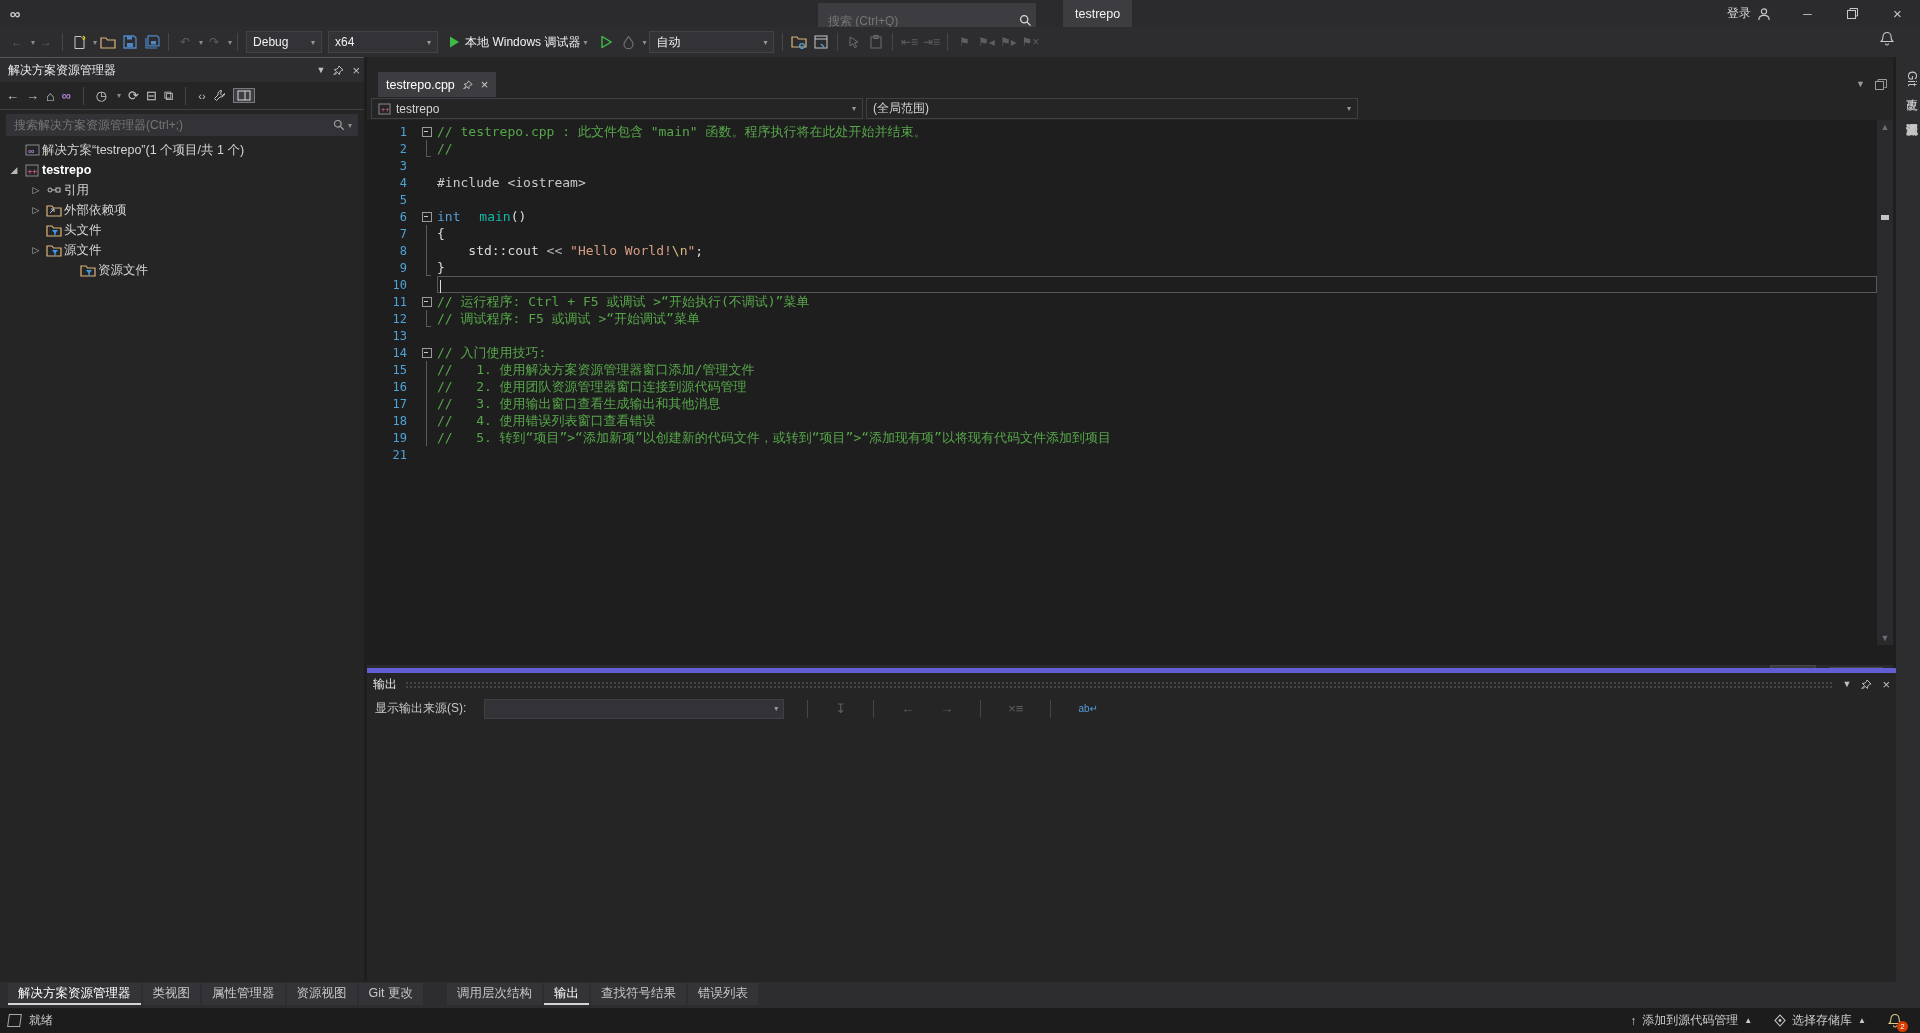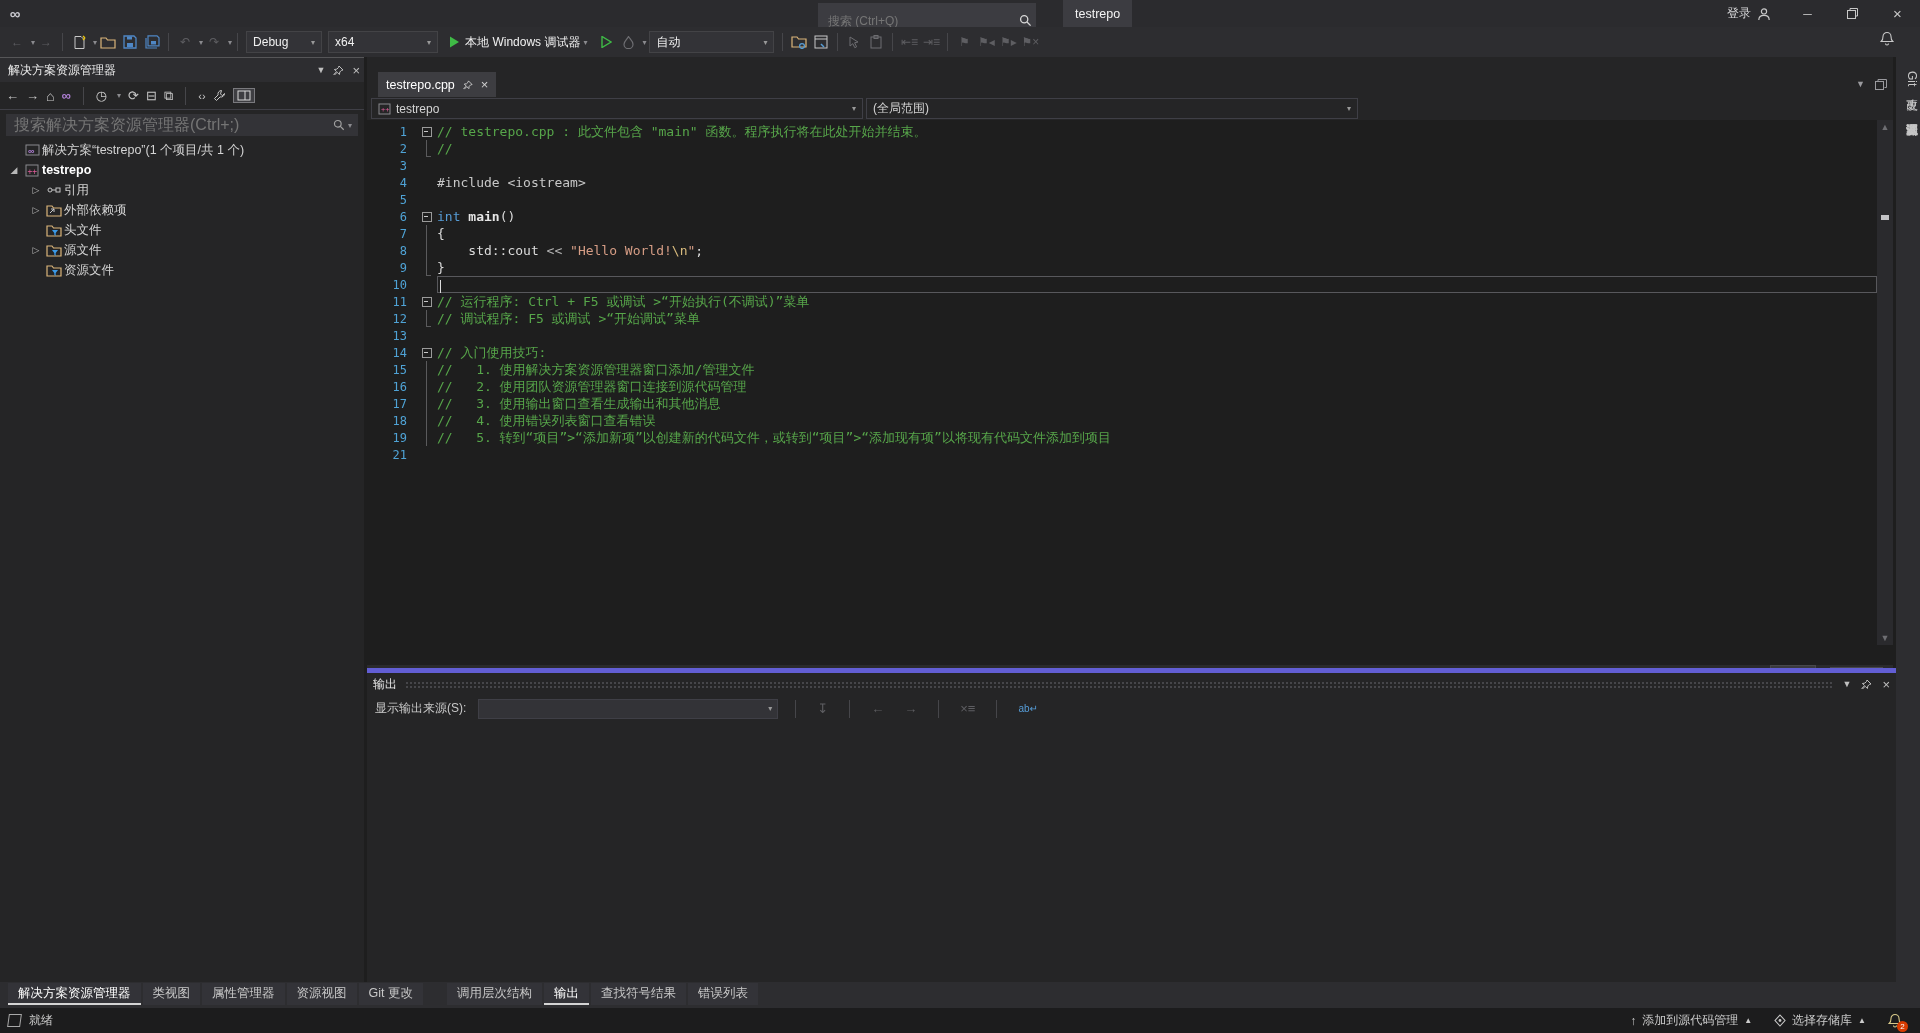--- a/index.html
+++ b/index.html
@@ -37,21 +37,21 @@
   .bell-tb{position:absolute;right:26px;top:31px;}
 
   
   #solution-explorer{left:0;top:57px;width:364px;height:925px;background:#252526;border-top:1px solid #565658;box-sizing:border-box;}
   .se-head{height:24px;display:flex;align-items:center;padding:0 4px 0 8px;background:#2d2d30;color:#eaeaea;}
   .se-head .hicons{margin-left:auto;display:flex;align-items:center;gap:8px;color:#c0c0c0;}
   .se-tools{height:27px;display:flex;align-items:center;padding:0 6px;gap:7px;border-bottom:1px solid #3f3f46;}
   .se-tools .ic{color:#c8c8c8;font-size:13px;display:flex;align-items:center;}
   .se-tools .active-ic{border:1px solid #7a7a7e;background:#3e3e42;padding:1px 3px;}
   .se-search{margin:4px 6px;height:22px;background:#333337;display:flex;align-items:center;padding:0 6px;}
-  .se-search input{flex:1;background:transparent;border:none;outline:none;color:#e5e5e5;font-size:16px;font-family:"Liberation Sans",sans-serif;}
+  .se-search input{flex:1;background:transparent;border:none;outline:none;color:#e5e5e5;font-size:12px;font-family:"Liberation Sans",sans-serif;}
   .tree{margin-top:4px;}
   .trow{height:20px;display:flex;align-items:center;color:#d4d4d4;font-size:12.5px;cursor:default;}
   .texp{width:16px;text-align:center;color:#b8b8b8;font-size:9px;flex:none;}
   .ticon{width:20px;display:flex;justify-content:center;flex:none;}
   .tbold{font-weight:bold;color:#ffffff;}
 
   
   #editor-group{left:367px;top:57px;width:1526px;height:611px;background:#1e1e1e;}
   .tabstrip{position:absolute;left:0;top:0;width:100%;height:40px;background:#252526;}
   .doc-tab{position:absolute;left:11px;bottom:0;height:25px;background:#3d3d41;color:#ffffff;
@@ -66,21 +66,21 @@
              font-family:"DejaVu Sans Mono","Liberation Mono",monospace;font-size:13px;padding-top:3px;box-sizing:border-box;}
   .cl{height:17px;display:flex;align-items:center;position:relative;}
   .ln{width:40px;text-align:right;padding-right:12px;color:#4fa3d6;font-size:12px;flex:none;}
   .fold{width:18px;height:17px;flex:none;position:relative;}
   .fold.box::before{content:"";position:absolute;left:3px;top:4px;width:8px;height:8px;border:1px solid #9a9a9a;}
   .fold.box::after{content:"";position:absolute;left:5px;top:8px;width:4px;height:1px;background:#c8c8c8;}
   .fold.mid::before,.fold.end::before{content:"";position:absolute;left:7px;top:0;height:17px;border-left:1px solid #5a5a5c;}
   .fold.end::after{content:"";position:absolute;left:7px;top:16px;width:5px;height:1px;background:#5a5a5c;}
   .ct{white-space:pre;flex:1;height:17px;line-height:17px;}
   .tk-c{color:#57a64a;}.tk-k{color:#569cd6;}.tk-pl{color:#dcdcdc;}.tk-op{color:#b4b4b4;}
-  .tk-s{color:#d69d85;}.tk-es{color:#d7ba7d;}.tk-fn{color:#e5e5e5;font-weight:bold;}.tk-pp{color:#c8c8c8;}
+  .tk-s{color:#d69d85;}.tk-es{color:#d7ba7d;}.tk-fn{color:#14b8a6;font-weight:normal;margin-left:11px;}.tk-pp{color:#c8c8c8;}
   .caret .ct{border:1px solid #58585c;box-sizing:border-box;}
   .caret-bar{display:inline-block;width:1px;height:13px;background:#dcdcdc;vertical-align:middle;margin-left:2px;}
   .vscroll{position:absolute;right:0;top:63px;width:16px;height:525px;background:#2a2a2d;}
   .vscroll .arr{position:absolute;left:0;width:16px;height:14px;color:#6e6e72;font-size:9px;text-align:center;line-height:14px;}
   .vscroll .mark{position:absolute;left:4px;top:95px;width:8px;height:5px;background:#c3c3c6;}
   .editor-bottom{position:absolute;left:0;top:608px;width:100%;height:23px;background:#2a2a2c;
                  display:flex;align-items:center;font-size:12px;color:#c8c8c8;}
   .zoombox{width:62px;height:23px;display:flex;align-items:center;padding:0 6px;box-sizing:border-box;}
   .healtth{display:flex;align-items:center;gap:6px;margin-left:14px;}
   .okdot{width:13px;height:13px;border-radius:50%;background:#3fae4d;color:#fff;font-size:9px;
@@ -90,21 +90,21 @@
   .hs-track{flex:1;height:9px;background:#303034;}
   .einfo{display:flex;align-items:center;gap:14px;margin:0 10px 0 18px;}
   .einfo .boxed{background:#3a3a3e;border:1px solid #47474b;padding:2px 10px;}
 
   
   .splitter{left:367px;top:668px;width:1553px;height:5px;background:#625ed4;}
   #output-panel{left:367px;top:673px;width:1529px;height:309px;background:#252526;}
   .out-head{height:22px;display:flex;align-items:center;padding:0 6px;color:#e8e8e8;}
   .grip{flex:1;height:7px;margin:0 8px;background-image:radial-gradient(#46464a 1px,transparent 1px);background-size:4px 4px;}
   .out-head .hicons{display:flex;align-items:center;gap:10px;color:#c0c0c0;}
-  .out-tools{height:27px;display:flex;align-items:center;padding:0 8px;gap:12px;}
+  .out-tools{height:27px;display:flex;align-items:center;padding:0 8px;gap:18px;}
   .out-combo{width:300px;height:20px;background:#333337;border:1px solid #3f3f46;display:flex;align-items:center;padding:0 5px;box-sizing:border-box;}
   .out-combo .carrow{margin-left:auto;font-size:8px;color:#999;}
   .oic{color:#5e5e62;font-size:13px;padding:0 4px;}
   .wrapic{color:#569cd6;font-size:10px;padding:0 4px;display:flex;align-items:center;}
 
   
   .panel-tabs{left:0;top:982px;width:1920px;height:26px;background:#2d2d30;display:flex;align-items:flex-start;}
   .ptab{margin-top:1px;height:22px;display:flex;align-items:center;padding:0 10px;background:#333338;
         color:#c8c8c8;margin-right:2px;font-size:12.5px;border-bottom:2px solid transparent;box-sizing:border-box;}
   .ptab.on{color:#ffffff;border-bottom:2px solid #d4d4d4;}
@@ -374,21 +374,21 @@
         <div class="trow" style="padding-left: 28px;">
           <span class="texp">▷</span>
           <span class="ticon">
             <svg width="16" height="13" viewBox="0 0 16 13">
               <path d="M1 2 h5 l1.5 2 H15 v8 H1 z" fill="none" stroke="#dcb67a" stroke-width="1.2"></path>
               <path d="M6 6 h6 l-2.3 3 v3 l-1.4-1 v-2 z" fill="#3b9ae8"></path>
             </svg>
           </span>
           <span>源文件</span>
         </div>
-        <div class="trow" style="padding-left: 28px;">
+        <div class="trow" style="padding-left: 28px; margin-left: 34px;">
           <span class="texp"></span>
           <span class="ticon">
             <svg width="16" height="13" viewBox="0 0 16 13">
               <path d="M1 2 h5 l1.5 2 H15 v8 H1 z" fill="none" stroke="#dcb67a" stroke-width="1.2"></path>
               <path d="M6 6 h6 l-2.3 3 v3 l-1.4-1 v-2 z" fill="#3b9ae8"></path>
             </svg>
           </span>
           <span>资源文件</span>
         </div>
       </div>

